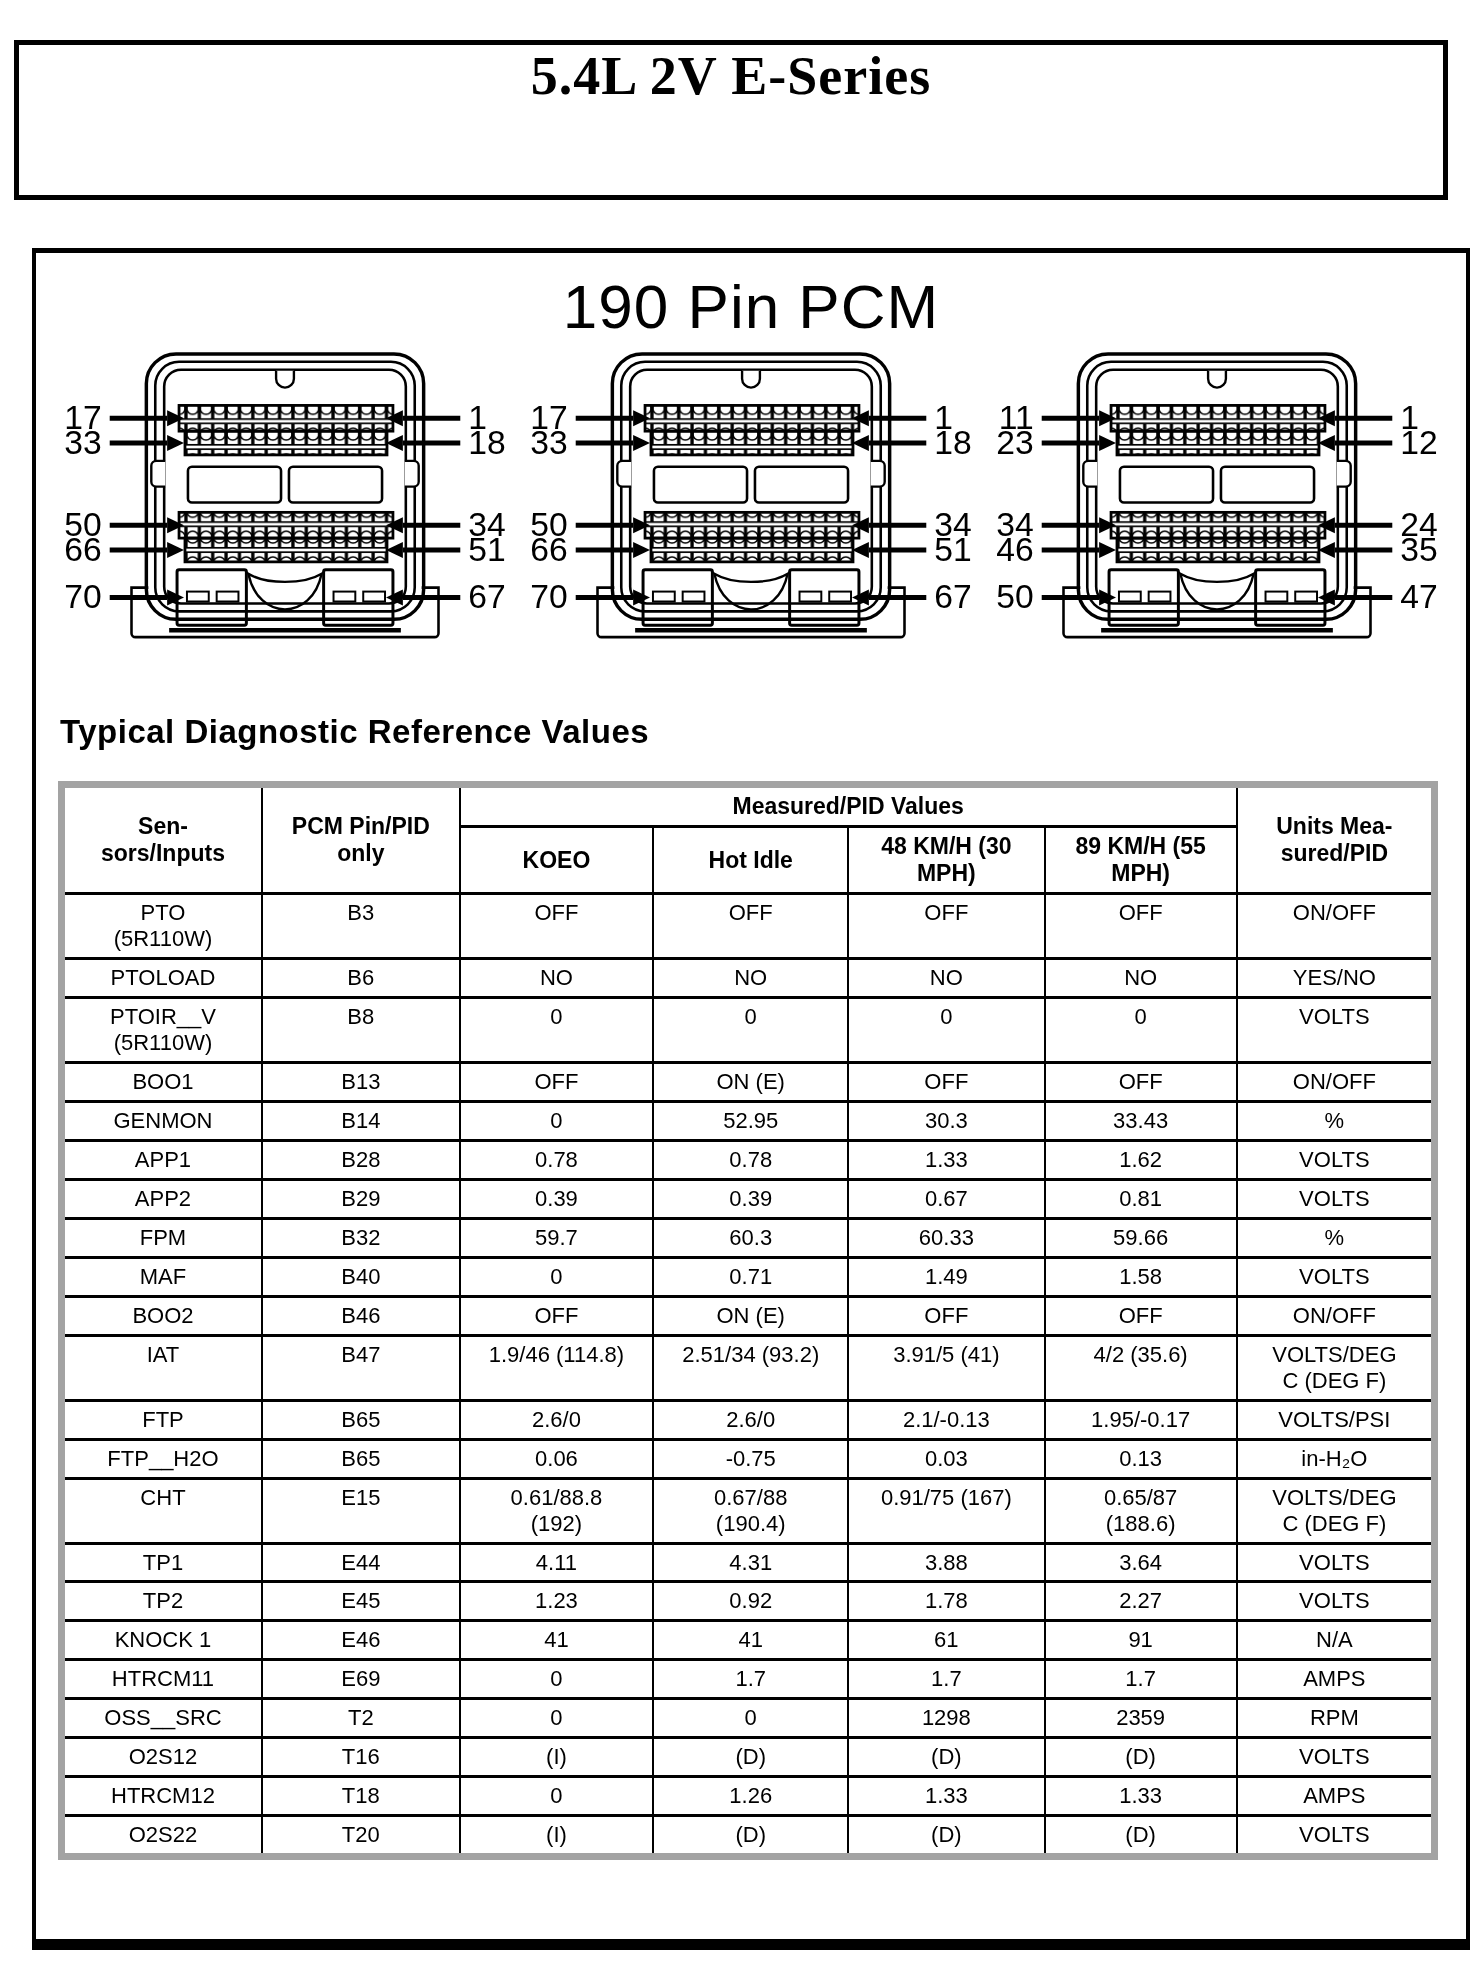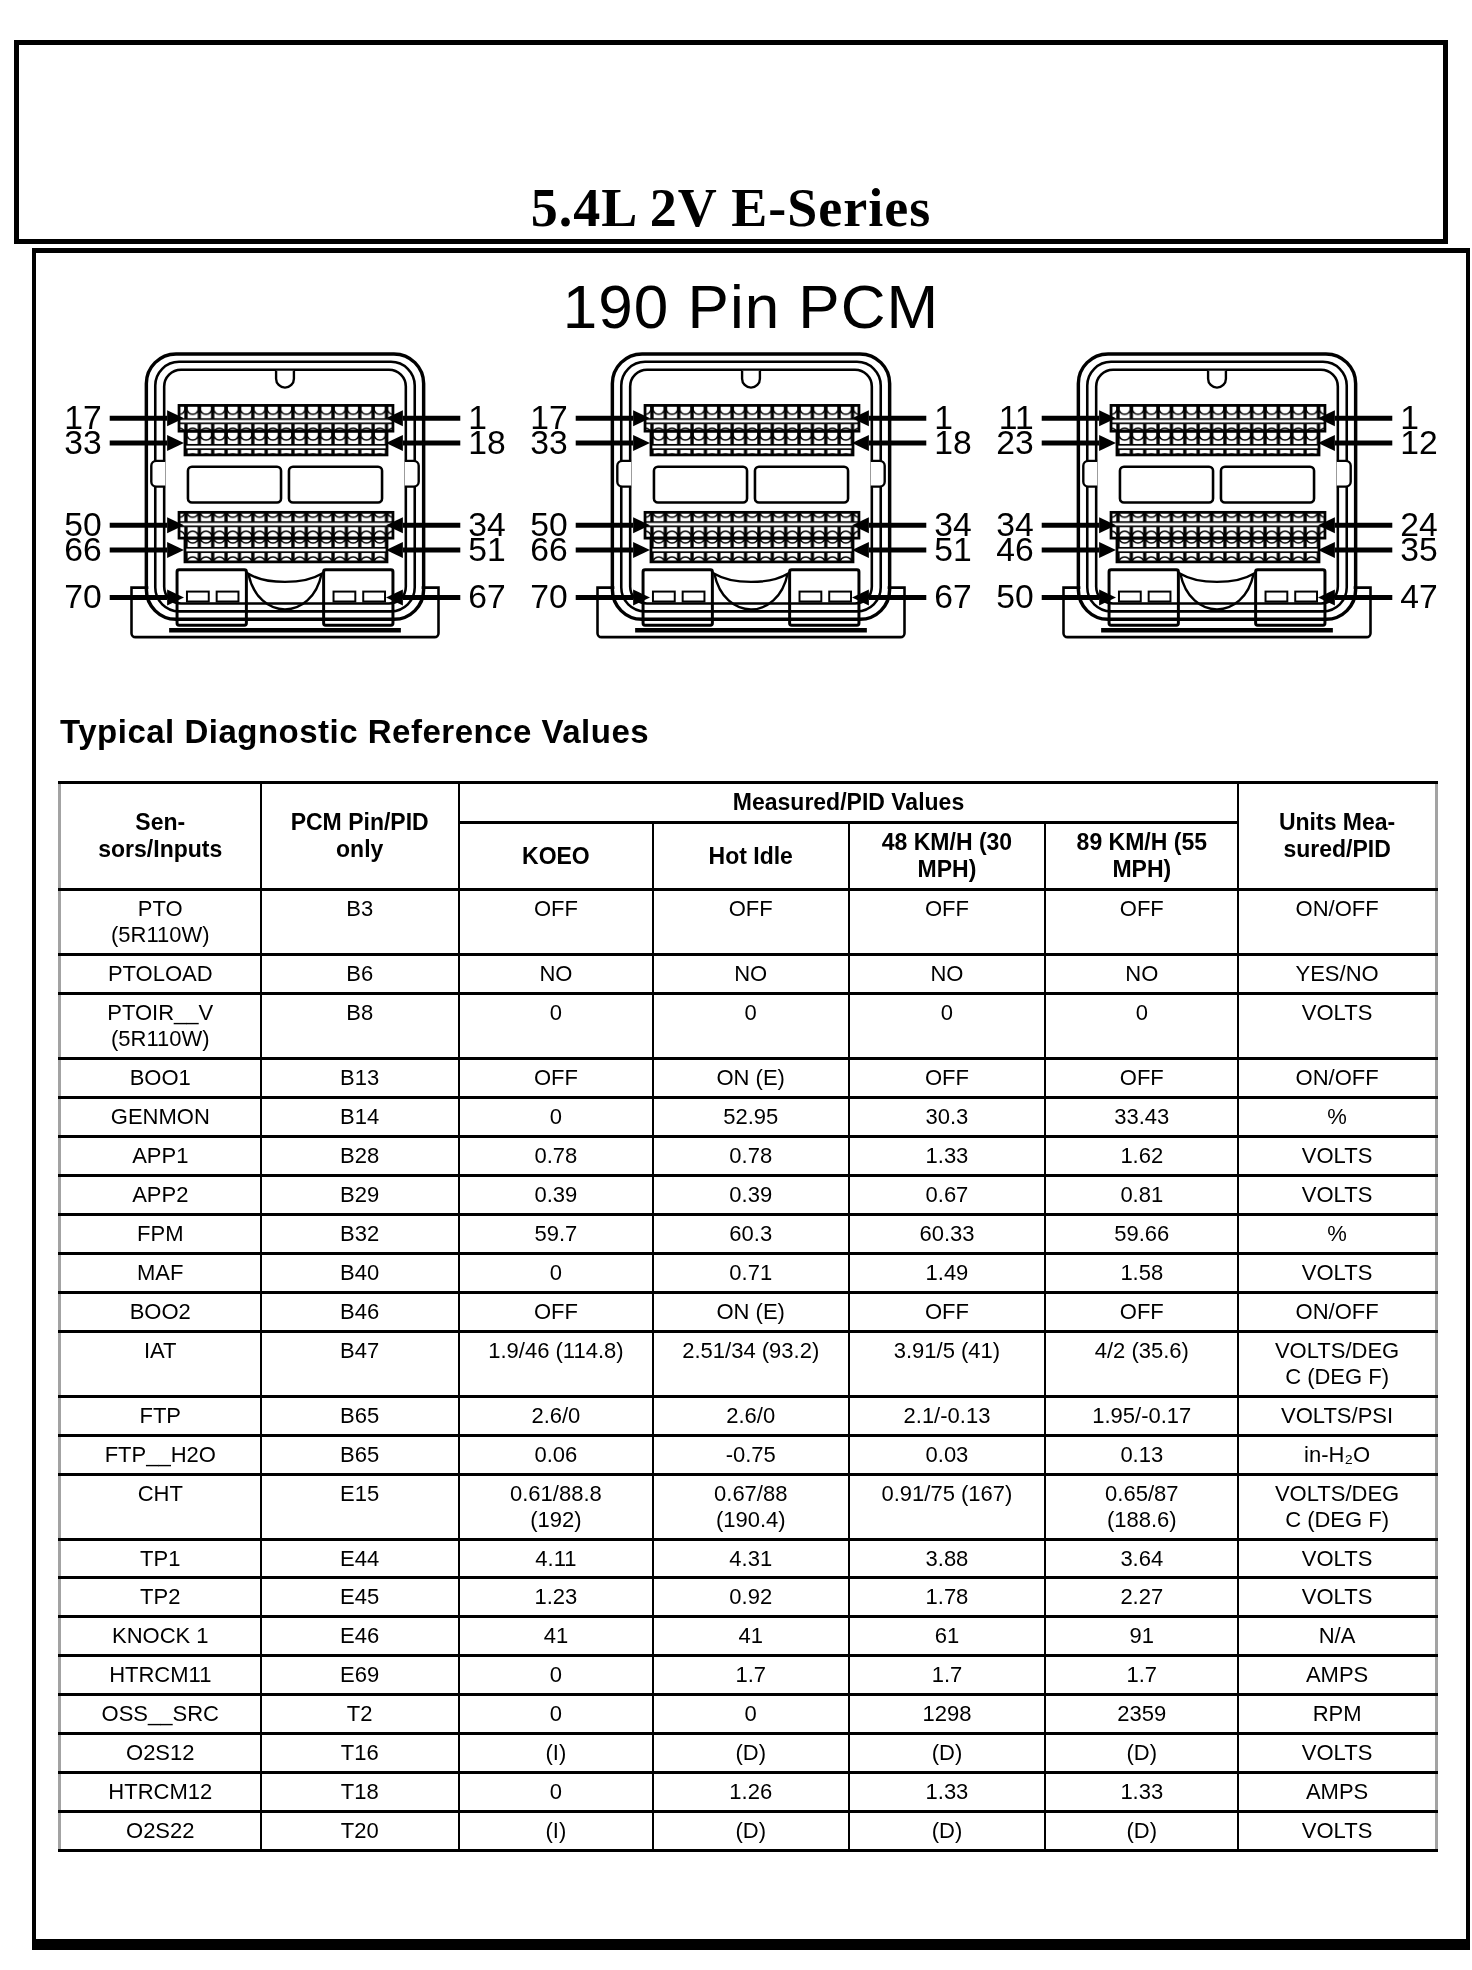--- a/index.html
+++ b/index.html
@@ -1,22 +1,22 @@
 <!DOCTYPE html>
 <html><head>
 <meta charset="utf-8">
 <style>
   html,body{margin:0;padding:0;background:#fff;}
   body{width:1472px;height:1970px;position:relative;color:#000;
        font-family:"Liberation Sans",sans-serif;overflow:hidden;}
 
   
-  .title-box{position:absolute;left:14px;top:40px;width:1434px;height:204px;
+  .title-box{position:absolute;left:14px;top:40px;width:1434px;height:160px;
     border:5px solid #000;box-sizing:border-box;
-    display:flex;align-items:flex-end;justify-content:center;}
+    display:flex;align-items:flex-start;justify-content:center;}
   .page-title{font-family:"Liberation Serif",serif;font-weight:700;
     font-size:54px;letter-spacing:1px;}
 
   
   .main-box{position:absolute;left:32px;top:248px;width:1438px;height:1702px;
     border:4px solid #000;border-top-width:5px;border-bottom-width:11px;
     box-sizing:border-box;overflow:hidden;}
 
   .figure-title{text-align:center;font-size:62px;margin-top:18px;
     letter-spacing:1px;font-weight:400;}
@@ -31,21 +31,21 @@
   .caption-b{left:118px;top:0;}
   .caption-e{left:584px;top:0;}
   .caption-t{left:1050px;top:0;}
   .figure-number{position:absolute;left:30px;top:26px;font-size:22px;}
 
   .section-heading{font-size:33px;font-weight:700;margin:62px 0 0 24px;
     letter-spacing:.5px;}
 
   
   table.ref{border-collapse:collapse;table-layout:fixed;
-    margin:30px 0 0 22px;width:1380px;border:3px solid #a3a3a3;padding-left:16px;}
+    margin:30px 0 0 22px;width:1380px;border:7px solid #a3a3a3;padding-left:16px;}
   table.ref th,table.ref td{border:2px solid #000;border-top-width:3px;
     border-bottom-width:3px;text-align:center;white-space:pre-line;
     padding:5px 4px;font-size:22px;line-height:1.18;}
   table.ref th{font-weight:700;font-size:23px;vertical-align:middle;}
   th.group-hdr{border-bottom-width:4px;padding:6px 4px;border-radius:13px;}
   th.sub-hdr{vertical-align:bottom;padding-bottom:12px;border-bottom-width:4px;}
   th.span-hdr{border-bottom-width:4px;}
   table.ref td{vertical-align:top;}
   col.c0{width:14.6%}col.c1{width:14.4%}col.c2{width:14.1%}
   col.c3{width:14.2%}col.c4{width:14.3%}col.c5{width:14.0%}col.c6{width:14.4%}

